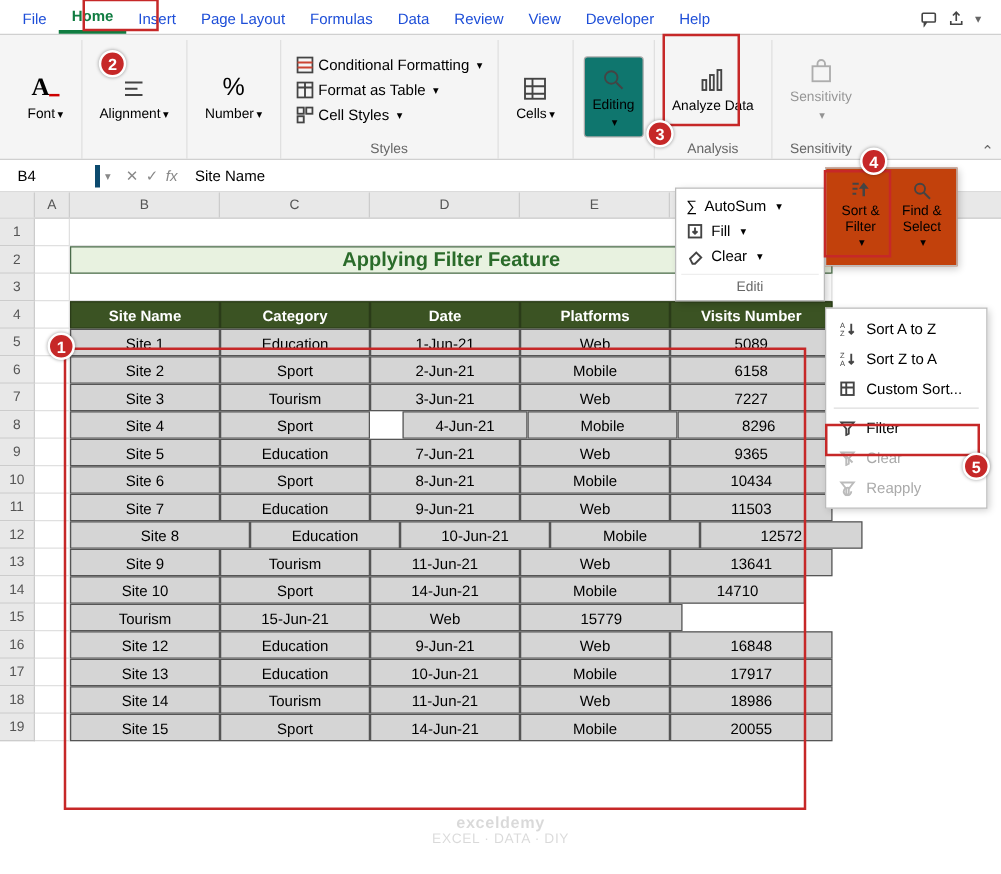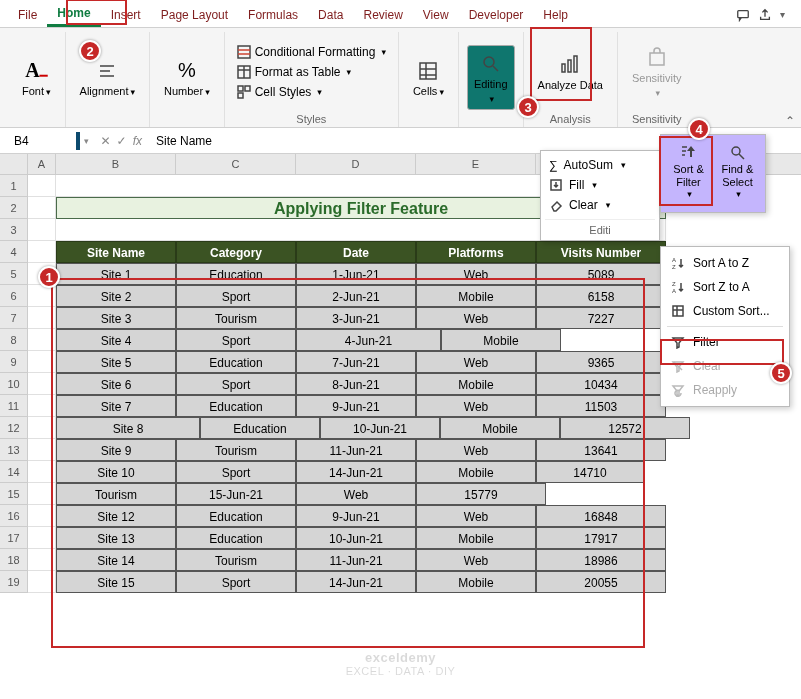--- a/index.html
+++ b/index.html
@@ -1,20 +1,20 @@
 <!DOCTYPE html>
 <html><head>
 <meta charset="utf-8">
 <style>
 * { box-sizing: border-box; margin: 0; padding: 0; font-family: 'Segoe UI', Arial, sans-serif; }
 body { background: #fff; width: 801px; height: 699px; overflow: hidden; position: relative; font-size: 12px; }
 
 
 .tabs { display: flex; padding: 2px 8px 0; background: #fff; border-bottom: 1px solid #d0d0d0; align-items: center; }
-.tab { padding: 4px 10px; color: #7f1d1d; cursor: pointer; font-size: 12px; }
+.tab { padding: 4px 10px; color: #1d4ed8; cursor: pointer; font-size: 12px; }
 .tab.active { border-bottom: 3px solid #107c41; color: #107c41; font-weight: 600; }
 .tabs-right { margin-left: auto; display: flex; gap: 8px; align-items: center; padding-right: 8px; }
 .ticon { width: 14px; height: 14px; display: inline-block; }
 
 
 .ribbon { display: flex; background: #f5f5f5; border-bottom: 1px solid #d0d0d0; padding: 4px 0 0 8px; height: 100px; }
 .group { display: flex; flex-direction: column; align-items: center; padding: 0 8px; border-right: 1px solid #e0e0e0; }
 .group-content { flex: 1; display: flex; align-items: center; gap: 4px; }
 .group-label { font-size: 11px; color: #666; padding: 2px 0; }
 .big-btn { display: flex; flex-direction: column; align-items: center; padding: 4px 6px; cursor: pointer; border-radius: 3px; }
@@ -52,21 +52,21 @@
 .dropdown1 {
   position: absolute; top: 150px; left: 540px; width: 120px;
   background: #fff; border: 1px solid #bbb; box-shadow: 2px 2px 6px rgba(0,0,0,.2);
   padding: 4px; z-index: 10;
 }
 .dd-item { display: flex; align-items: center; gap: 6px; padding: 3px 4px; font-size: 12px; cursor: pointer; }
 .dd-editing-label { text-align: center; font-size: 11px; color: #666; padding-top: 4px; border-top: 1px solid #eee; margin-top: 4px; }
 
 .dropdown2 {
   position: absolute; top: 134px; left: 660px; width: 106px;
-  background: #c4b5fd; border: 1px solid #bbb; box-shadow: 2px 2px 6px rgba(0,0,0,.2);
+  background: #c2410c; border: 1px solid #bbb; box-shadow: 2px 2px 6px rgba(0,0,0,.2);
   z-index: 11; padding-bottom: 4px;
 }
 .dd2-top { display: flex; padding: 4px; gap: 2px; }
 .dd2-btn { display: flex; flex-direction: column; align-items: center; padding: 4px 2px; font-size: 11px; cursor: pointer; line-height: 1.2; text-align:center; }
 
 .menu3 {
   position: absolute; top: 246px; left: 660px; width: 130px;
   background: #fff; border: 1px solid #bbb; box-shadow: 2px 2px 6px rgba(0,0,0,.2);
   z-index: 12; padding: 4px 0;
 }
@@ -308,22 +308,23 @@
         <div class="cell tcell" style="width: 120px;">Tourism</div>
         <div class="cell tcell" style="width: 120px;">3-Jun-21</div>
         <div class="cell tcell" style="width: 120px;">Web</div>
         <div class="cell tcell" style="width: 130px;">7227</div>
       </div>
       <div class="row">
         <div class="rh">8</div>
         <div class="cell " style="width: 28px;"></div>
         <div class="cell tcell" style="width: 120px;">Site 4</div>
         <div class="cell tcell" style="width: 120px;">Sport</div>
-        <div class="cell tcell" style="width: 145px;">4-Jun-21</div>
-        <div class="cell tcell" style="width: 120px;">Mobile</div>
+        <div class="cell tcell" style="width: 100px; margin-left: 26px;">4-Jun-21</div>
+        <div class="cell tcell" style="width: 120px;">Mobile</div>
+        <div class="cell tcell" style="width: 130px;">8296</div>
       </div>
       <div class="row">
         <div class="rh">9</div>
         <div class="cell " style="width: 28px;"></div>
         <div class="cell tcell" style="width: 120px;">Site 5</div>
         <div class="cell tcell" style="width: 120px;">Education</div>
         <div class="cell tcell" style="width: 120px;">7-Jun-21</div>
         <div class="cell tcell" style="width: 120px;">Web</div>
         <div class="cell tcell" style="width: 130px;">9365</div>
       </div>

